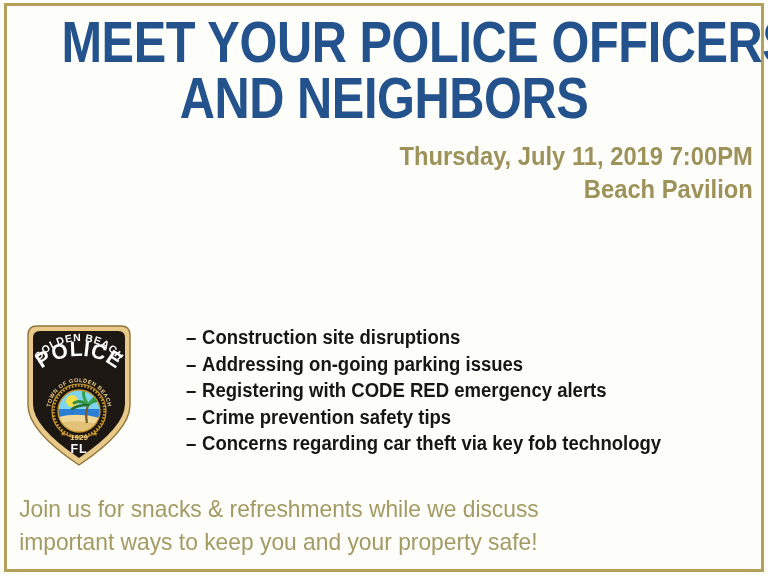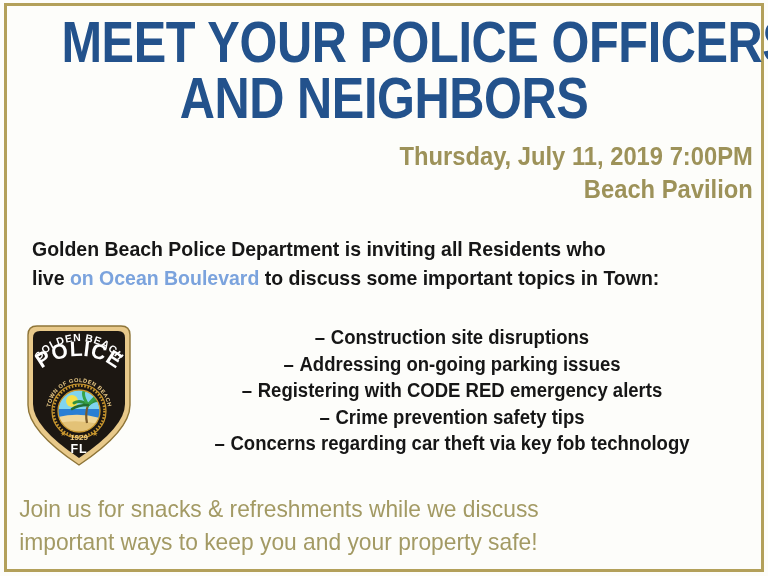--- a/index.html
+++ b/index.html
@@ -95,21 +95,20 @@
     white-space: nowrap;
   }
   .hl-blue { color: #7ba3dd; }
 
   
   #topics-block {
     position: absolute;
     left: 186px;
     top: 324px;
     width: 560px;
-    text-align: center;
   }
   .topic-row {
     display: block;
     color: #161616;
     font-family: "Liberation Sans", sans-serif;
     font-weight: bold;
     font-size: 19.5px;
     line-height: 26.5px;
     transform: scaleX(0.95);
     transform-origin: left center;
@@ -156,24 +155,20 @@
   <div id="title-block">
     <span class="title-line">MEET YOUR POLICE OFFICERS</span>
     <span class="title-line">AND NEIGHBORS</span>
   </div>
 
   <div id="date-block">
     <span class="date-line">Thursday, July 11, 2019  7:00PM</span>
     <span class="date-line">Beach Pavilion</span>
   </div>
 
-  <div id="intro-block">
-    <span class="intro-line">Golden Beach Police Department is inviting all Residents who</span>
-    <span class="intro-line"><span>live </span><span class="hl-blue">on Ocean Boulevard</span><span> to discuss some important topics in Town:</span></span>
-  </div>
 
   <div id="topics-block">
     <span class="topic-row"><span class="dash">–</span><span>Construction site disruptions</span></span>
     <span class="topic-row"><span class="dash">–</span><span>Addressing on-going parking issues</span></span>
     <span class="topic-row"><span class="dash">–</span><span>Registering with CODE RED emergency alerts</span></span>
     <span class="topic-row"><span class="dash">–</span><span>Crime prevention safety tips</span></span>
     <span class="topic-row"><span class="dash">–</span><span>Concerns regarding car theft via key fob technology</span></span>
   </div>
 
   <div id="closing-block">

